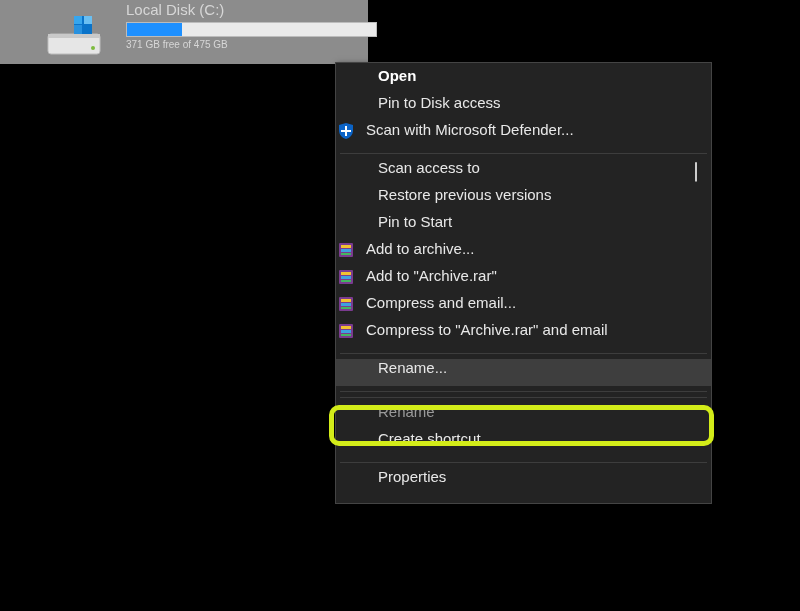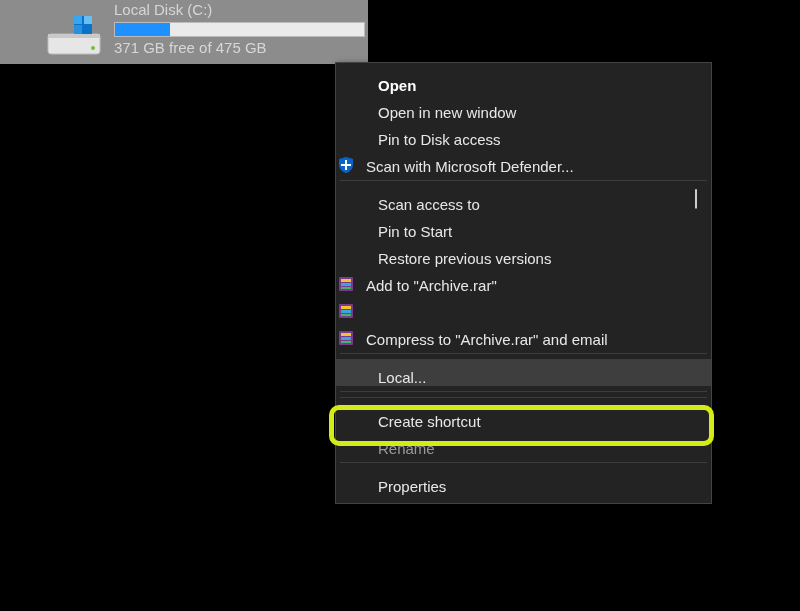--- a/index.html
+++ b/index.html
@@ -1,26 +1,26 @@
 <!DOCTYPE html>
 <html><head>
 <meta charset="utf-8">
 <style>
   html,body{margin:0;padding:0;width:800px;height:611px;background:#000;font-family:"Segoe UI",Arial,sans-serif;font-size:14px;color:#fff;overflow:hidden}
   
   .drive-row{display:flex;align-items:flex-start;width:368px;height:64px;background:#8c8c8c;padding:0 0 0 46px;box-sizing:border-box}
   .drive-icon{width:56px;height:46px;margin-top:12px;flex:none}
-  .drive-text{margin-left:12px;margin-top:0;flex:1}
+  .drive-text{margin-left:24px;margin-top:0;flex:1}
   .drive-name{color:#d7d7d7;font-size:15px;line-height:20px}
   .progress-outer{width:251px;height:15px;background:#eaeaea;border:1px solid #bcbcbc;box-sizing:border-box;margin-top:2px}
   .progress-inner{height:100%;background:#1e90ff}
-  .drive-free{color:#d7d7d7;font-size:15px;margin-top:2px}
+  .drive-free{color:#d7d7d7;font-size:10px;margin-top:2px}
   
   .context-menu{position:absolute;left:335px;top:62px;width:375px;background:#232323;border:1px solid #444;box-shadow:2px 2px 6px rgba(0,0,0,.6);padding:4px 0 8px}
-  .menu-item{display:flex;align-items:flex-end;height:27px;padding:0 14px 0 0;color:#e8e8e8;font-size:15px;cursor:default;position:relative}
+  .menu-item{display:flex;align-items:flex-start;height:27px;padding:0 14px 0 0;color:#e8e8e8;font-size:15px;cursor:default;position:relative}
   .menu-item .icon-slot{width:20px;height:20px;margin-right:10px;flex:none;display:flex;align-items:center;justify-content:center}
   .menu-item.no-icon{padding-left:42px}
   .menu-item .label{flex:1}
   .menu-item.bold{font-weight:600;color:#fff}
   .menu-item .arrow{position:absolute;right:14px;top:50%;transform:translateY(-50%)}
   .menu-item.disabled{color:#9a9a9a}
   .menu-item.highlighted{background:#3e3e3e}
   .sep{height:1px;background:#3d3d3d;margin:5px 4px}
   
   .format-highlight{position:absolute;left:329px;top:405px;width:385px;height:41px;border:5px solid #d3ec19;border-radius:10px;box-sizing:border-box;pointer-events:none}
@@ -50,89 +50,98 @@
     </div>
     <div class="drive-free">371 GB free of 475 GB</div>
   </div>
 </div>
 
 <div class="context-menu">
   <div class="menu-item bold no-icon">
       <span class="label">Open</span>
     </div>
   <div class="menu-item no-icon">
-      <span class="label">Open in new window</span>
-    </div>
-  <div class="menu-item no-icon">
       <span class="label">Pin to Disk access</span>
     </div>
   <div class="menu-item">
     <span class="icon-slot">
       <svg width="18" height="18" viewBox="0 0 18 18">
           <path d="M9 1 L16 3 V8 C16 13 12.8 16 9 17 C5.2 16 2 13 2 8 V3 Z" fill="#0b63c6"></path>
           <rect x="8" y="4" width="2" height="10" fill="#fff"></rect>
           <rect x="4" y="8" width="10" height="2" fill="#fff"></rect>
         </svg>
     </span>
     <span class="label">Scan with Microsoft Defender...</span>
   </div>
   <div class="sep"></div>
   <div class="menu-item no-icon">
     <span class="label">Scan access to</span>
     <span class="arrow"><span class="chevron"></span></span>
   </div>
   <div class="menu-item no-icon">
+      <span class="label">Restore previous versions</span>
+    </div>
+  <div class="menu-item no-icon">
       <span class="label">Pin to Start</span>
     </div>
-  <div class="menu-item no-icon">
-      <span class="label">Restore previous versions</span>
-    </div>
+  <div class="menu-item">
+    <span class="icon-slot">
+        <svg width="16" height="18" viewBox="0 0 16 18">
+          <rect x="1" y="2" width="14" height="14" rx="1" fill="#7a3b8f"></rect>
+          <rect x="3" y="4" width="10" height="3" fill="#f2c230"></rect>
+          <rect x="3" y="8" width="10" height="3" fill="#3ea1e0"></rect>
+          <rect x="3" y="12" width="10" height="2" fill="#43b760"></rect>
+        </svg>
+      </span>
+    <span class="label">Add to archive...</span>
+  </div>
   <div class="menu-item">
     <span class="icon-slot">
         <svg width="16" height="18" viewBox="0 0 16 18">
           <rect x="1" y="2" width="14" height="14" rx="1" fill="#7a3b8f"></rect>
           <rect x="3" y="4" width="10" height="3" fill="#f2c230"></rect>
           <rect x="3" y="8" width="10" height="3" fill="#3ea1e0"></rect>
           <rect x="3" y="12" width="10" height="2" fill="#43b760"></rect>
         </svg>
       </span>
     <span class="label">Add to "Archive.rar"</span>
   </div>
   <div class="menu-item">
     <span class="icon-slot">
         <svg width="16" height="18" viewBox="0 0 16 18">
           <rect x="1" y="2" width="14" height="14" rx="1" fill="#7a3b8f"></rect>
           <rect x="3" y="4" width="10" height="3" fill="#f2c230"></rect>
           <rect x="3" y="8" width="10" height="3" fill="#3ea1e0"></rect>
           <rect x="3" y="12" width="10" height="2" fill="#43b760"></rect>
         </svg>
       </span>
+    <span class="label">Compress and email...</span>
   </div>
   <div class="menu-item">
     <span class="icon-slot">
         <svg width="16" height="18" viewBox="0 0 16 18">
           <rect x="1" y="2" width="14" height="14" rx="1" fill="#7a3b8f"></rect>
           <rect x="3" y="4" width="10" height="3" fill="#f2c230"></rect>
           <rect x="3" y="8" width="10" height="3" fill="#3ea1e0"></rect>
           <rect x="3" y="12" width="10" height="2" fill="#43b760"></rect>
         </svg>
       </span>
     <span class="label">Compress to "Archive.rar" and email</span>
   </div>
   <div class="sep"></div>
   <div class="menu-item no-icon highlighted">
-      <span class="label">Local...</span>
+      <span class="label">Rename...</span>
     </div>
   <div class="sep"></div>
   <div class="sep"></div>
+  <div class="menu-item no-icon disabled">
+      <span class="label">Rename</span>
+    </div>
   <div class="menu-item no-icon">
       <span class="label">Create shortcut</span>
-    </div>
-  <div class="menu-item no-icon disabled">
-      <span class="label">Rename</span>
     </div>
   <div class="sep"></div>
   <div class="menu-item no-icon">
       <span class="label">Properties</span>
     </div>
 </div>
 
 <div class="format-highlight"></div>
 
 </body></html>

